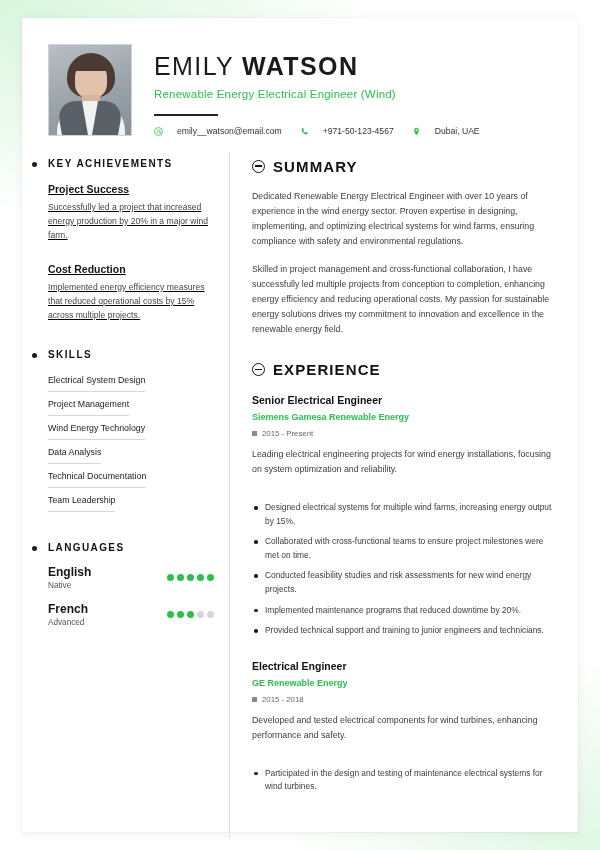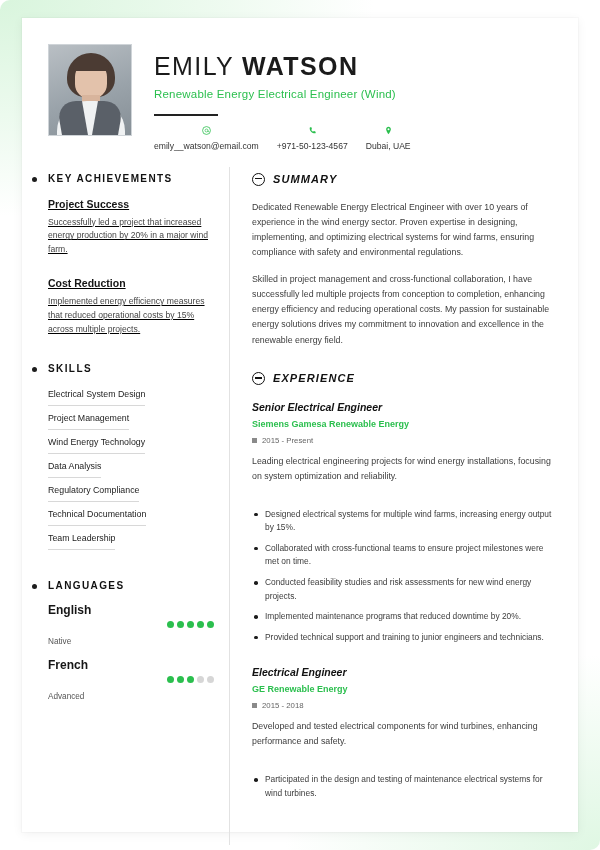--- a/index.html
+++ b/index.html
@@ -11,21 +11,20 @@
     position: relative;
     overflow: hidden;
   }
   .page {
     position: absolute;
     inset: 0;
     background:
       radial-gradient(520px 300px at 0% 0%, #d9f5dd 0%, rgba(217,245,221,0.45) 42%, rgba(255,255,255,0) 72%),
       radial-gradient(420px 260px at 100% 100%, #dff7e3 0%, rgba(223,247,227,0.4) 45%, rgba(255,255,255,0) 75%),
       #ffffff;
-    border-radius: 10px;
   }
   .sheet {
     position: absolute;
     left: 22px; top: 18px; right: 22px; bottom: 18px;
     background: #ffffff;
     box-shadow: 0 0 0 1px rgba(0,0,0,0.02), 0 2px 10px rgba(0,0,0,0.06);
   }
   .inner { position: absolute; inset: 0; padding: 26px 26px 0 26px; }
 
   
@@ -67,21 +66,21 @@
     background: #d8b49c;
   }
 
   .head-text { padding-top: 8px; flex: 1; }
   .name { font-size: 25px; letter-spacing: 1.4px; color: #1b1b1b; }
   .name .first { font-weight: 400; }
   .name .last { font-weight: 700; }
   .role { margin-top: 7px; font-size: 11.5px; color: #2bbf4e; letter-spacing: .2px; }
   .hrule { margin: 14px 0 10px 0; width: 64px; height: 1.5px; background: #222; }
   .contacts { display: flex; align-items: center; gap: 18px; font-size: 8.6px; color: #333; }
-  .contact { display: flex; align-items: center; gap: 6px; white-space: nowrap; flex-direction: column; }
+  .contact { display: flex; align-items: flex-end; gap: 14px; white-space: nowrap; }
   .cicon { color: #2bbf4e; display: inline-flex; }
 
   
   .body-grid { display: flex; margin-top: 22px; }
   .left { width: 182px; flex: 0 0 182px; position: relative; padding-right: 16px; }
   .left:after {
     content: ""; position: absolute; top: -6px; right: 0; bottom: -20px; width: 1px;
     background: #e2e2e2;
   }
   .right { flex: 1; padding-left: 22px; }
@@ -100,41 +99,41 @@
 
   .skill {
     font-size: 8.8px; color: #222; padding: 7px 0 6px 0; border-bottom: 1px solid #d8d8d8;
     display: inline-block;
   }
   .skill-row { display: block; }
   .skill-row + .skill-row { margin-top: 0; }
 
   .lang { display: flex; align-items: center; justify-content: space-between; margin-top: 12px; }
   .lang-name { font-size: 12px; font-weight: 700; color: #161616; }
-  .lang-level { font-size: 8.2px; color: #555; margin-top: 20px; }
+  .lang-level { font-size: 8.2px; color: #555; margin-top: 2px; }
   .dots { display: flex; gap: 3px; }
   .dot { width: 7px; height: 7px; border-radius: 50%; background: #d6d6d6; }
   .dot.on { background: #2bbf4e; }
 
   .rsec { margin-bottom: 24px; }
   .rsec-head { display: flex; align-items: center; gap: 8px; }
   .rs-icon {
     width: 13px; height: 13px; border-radius: 50%; border: 1.6px solid #111;
     position: relative; flex: 0 0 13px;
   }
   .rs-icon:before {
     content: ""; position: absolute; left: 2px; top: 4.4px; width: 7px; height: 1.6px; background: #111;
   }
-  .rsec-title { font-size: 11px; font-weight: 700; letter-spacing: 1.1px; color: #111; text-transform: uppercase; font-style: italic; }
+  .rsec-title { font-size: 15px; font-weight: 700; letter-spacing: 1.1px; color: #111; text-transform: uppercase; }
   .summary-p { margin-top: 14px; font-size: 8.8px; line-height: 1.72; color: #3c3c3c; }
   .summary-p + .summary-p { margin-top: 12px; }
 
   .job { margin-top: 16px; }
   .job + .job { margin-top: 22px; }
-  .job-title { font-size: 10.5px; font-weight: 700; color: #121212; font-style: italic; }
+  .job-title { font-size: 10.5px; font-weight: 700; color: #121212; }
   .job-company { margin-top: 6px; font-size: 9px; font-weight: 700; color: #2bbf4e; }
   .job-dates { margin-top: 7px; font-size: 7.8px; color: #666; display: flex; align-items: center; gap: 5px; }
   .sq { width: 5px; height: 5px; background: #8a8a8a; display: inline-block; }
   .job-desc { margin-top: 9px; font-size: 8.8px; line-height: 1.7; color: #3c3c3c; }
   .job-points { margin-top: 24px; list-style: none; }
   .job-points li {
     position: relative; padding-left: 13px; font-size: 8.4px; line-height: 1.62; color: #3c3c3c;
     margin-bottom: 7px;
   }
   .job-points li:before {
@@ -216,21 +215,20 @@
           </div>
 
           <div class="lsec" style="margin-bottom:30px">
             <span class="bullet-dot"></span>
             <div class="lsec-title">SKILLS</div>
             <div style="margin-top:8px">
               <div class="skill-row"><span class="skill">Electrical System Design</span></div>
               <div class="skill-row"><span class="skill">Project Management</span></div>
               <div class="skill-row"><span class="skill">Wind Energy Technology</span></div>
               <div class="skill-row"><span class="skill">Data Analysis</span></div>
-              <div class="skill-row"><span class="skill">Regulatory Compliance</span></div>
               <div class="skill-row"><span class="skill">Technical Documentation</span></div>
               <div class="skill-row"><span class="skill">Team Leadership</span></div>
             </div>
           </div>
 
           <div class="lsec">
             <span class="bullet-dot"></span>
             <div class="lsec-title">LANGUAGES</div>
 
             <div class="lang">

